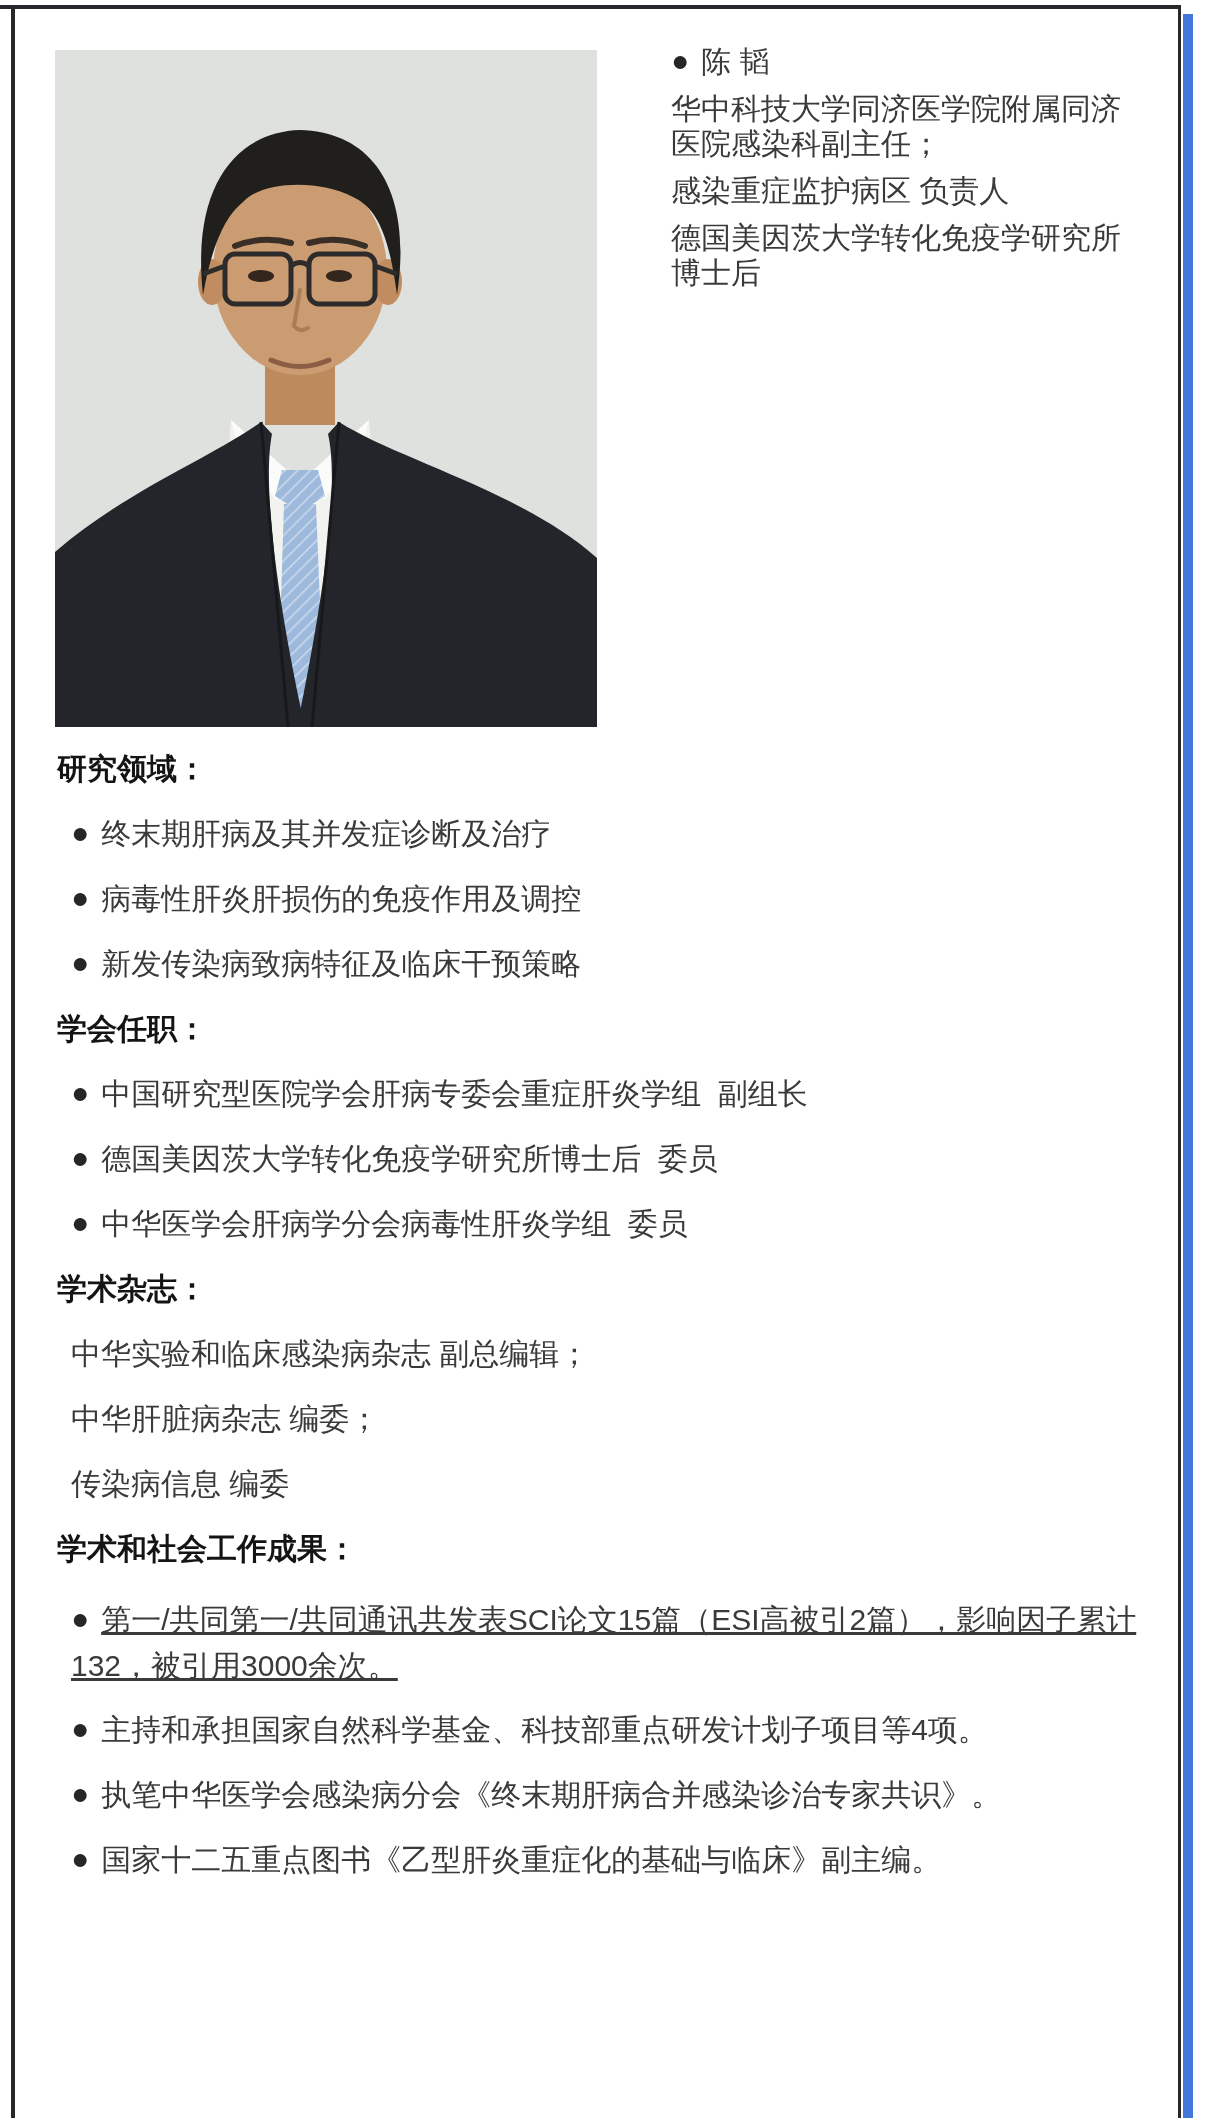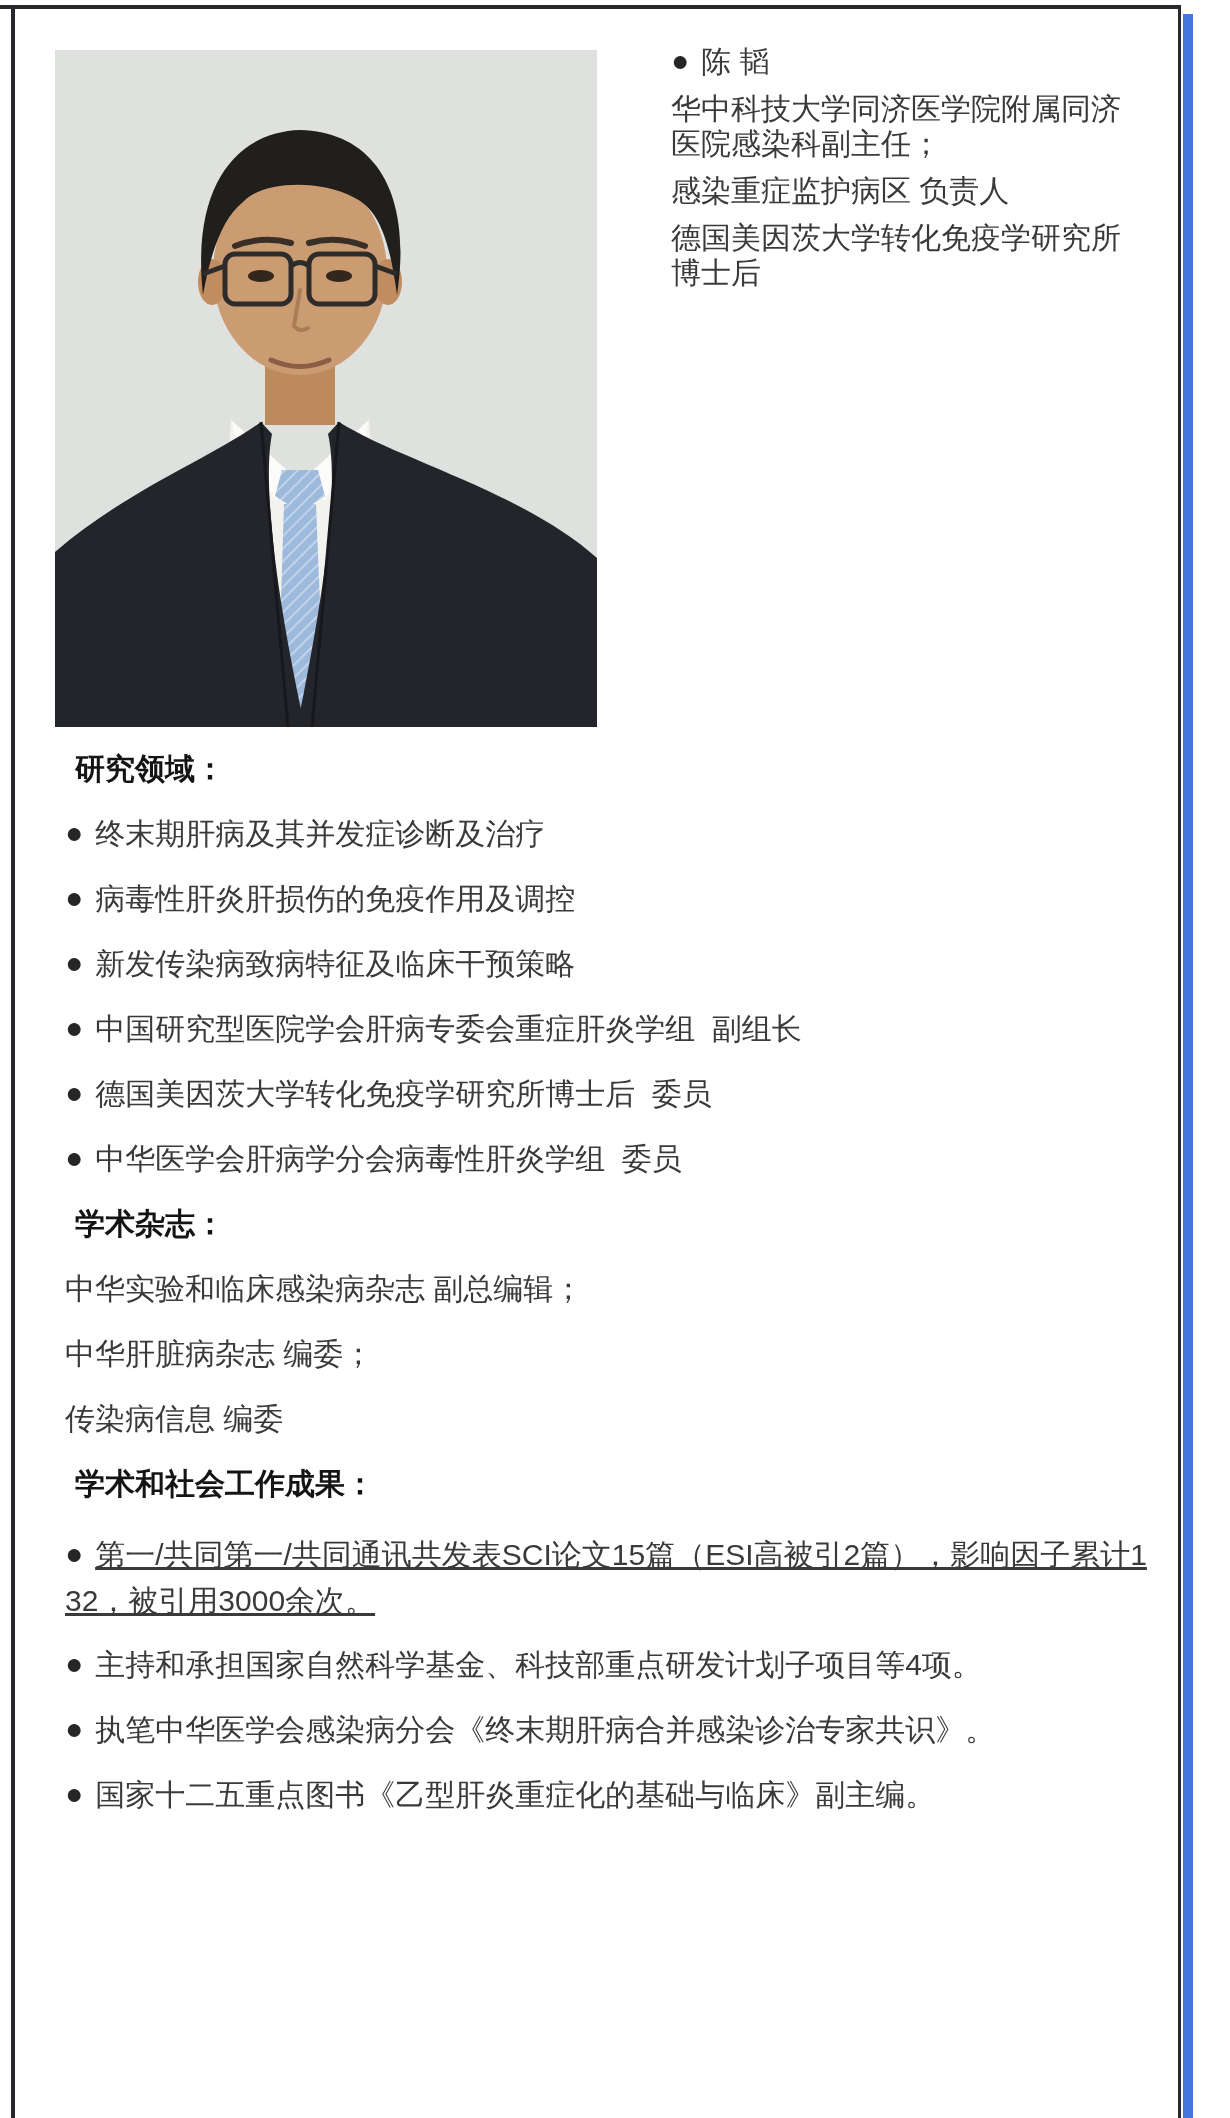--- a/index.html
+++ b/index.html
@@ -26,25 +26,25 @@
   }
   .blt { display:inline-block; margin-right:12px; color:#262626; transform:translateY(-1px); }
 
   
   .main { position:absolute; left:57px; top:752px; width:1092px; }
   .main section { margin:0; }
   .main section:nth-child(3) { margin-top:15px; }
   .main section:nth-child(4) { margin-top:10px; }
   .sec-title {
     font-size:30px; line-height:34px; font-weight:bold;
-    color:#141414; margin:0 0 31px 18px;
+    color:#141414; margin:0 0 31px 0;
   }
   p.item {
     font-size:30px; line-height:34px; color:#3a3a3a;
-    margin:0 0 31px 8px; white-space:pre-wrap; word-break:break-all;
+    margin:0 0 31px 14px; white-space:pre-wrap; word-break:break-all;
   }
   p.item.long { line-height:46px; margin-bottom:24px;text-decoration:underline; }
 </style>
 </head>
 <body>
 
 <div class="top-border"></div>
 <div class="left-border"></div>
 <div class="right-border"></div>
 <div class="accent-bar"></div>
@@ -108,20 +108,21 @@
   </div>
 
 <div class="main" id="main">
     <section>
       <h2 class="sec-title">研究领域：</h2>
       <p class="item"><span class="blt">●</span><span>终末期肝病及其并发症诊断及治疗</span></p>
       <p class="item"><span class="blt">●</span><span>病毒性肝炎肝损伤的免疫作用及调控</span></p>
       <p class="item"><span class="blt">●</span><span>新发传染病致病特征及临床干预策略</span></p>
     </section>
     <section>
+      <h2 class="sec-title">学会任职：</h2>
       <p class="item"><span class="blt">●</span><span>中国研究型医院学会肝病专委会重症肝炎学组  副组长</span></p>
       <p class="item"><span class="blt">●</span><span>德国美因茨大学转化免疫学研究所博士后  委员</span></p>
       <p class="item"><span class="blt">●</span><span>中华医学会肝病学分会病毒性肝炎学组  委员</span></p>
     </section>
     <section>
       <h2 class="sec-title">学术杂志：</h2>
       <p class="item"><span>中华实验和临床感染病杂志 副总编辑；</span></p>
       <p class="item"><span>中华肝脏病杂志 编委；</span></p>
       <p class="item"><span>传染病信息 编委</span></p>
     </section>

